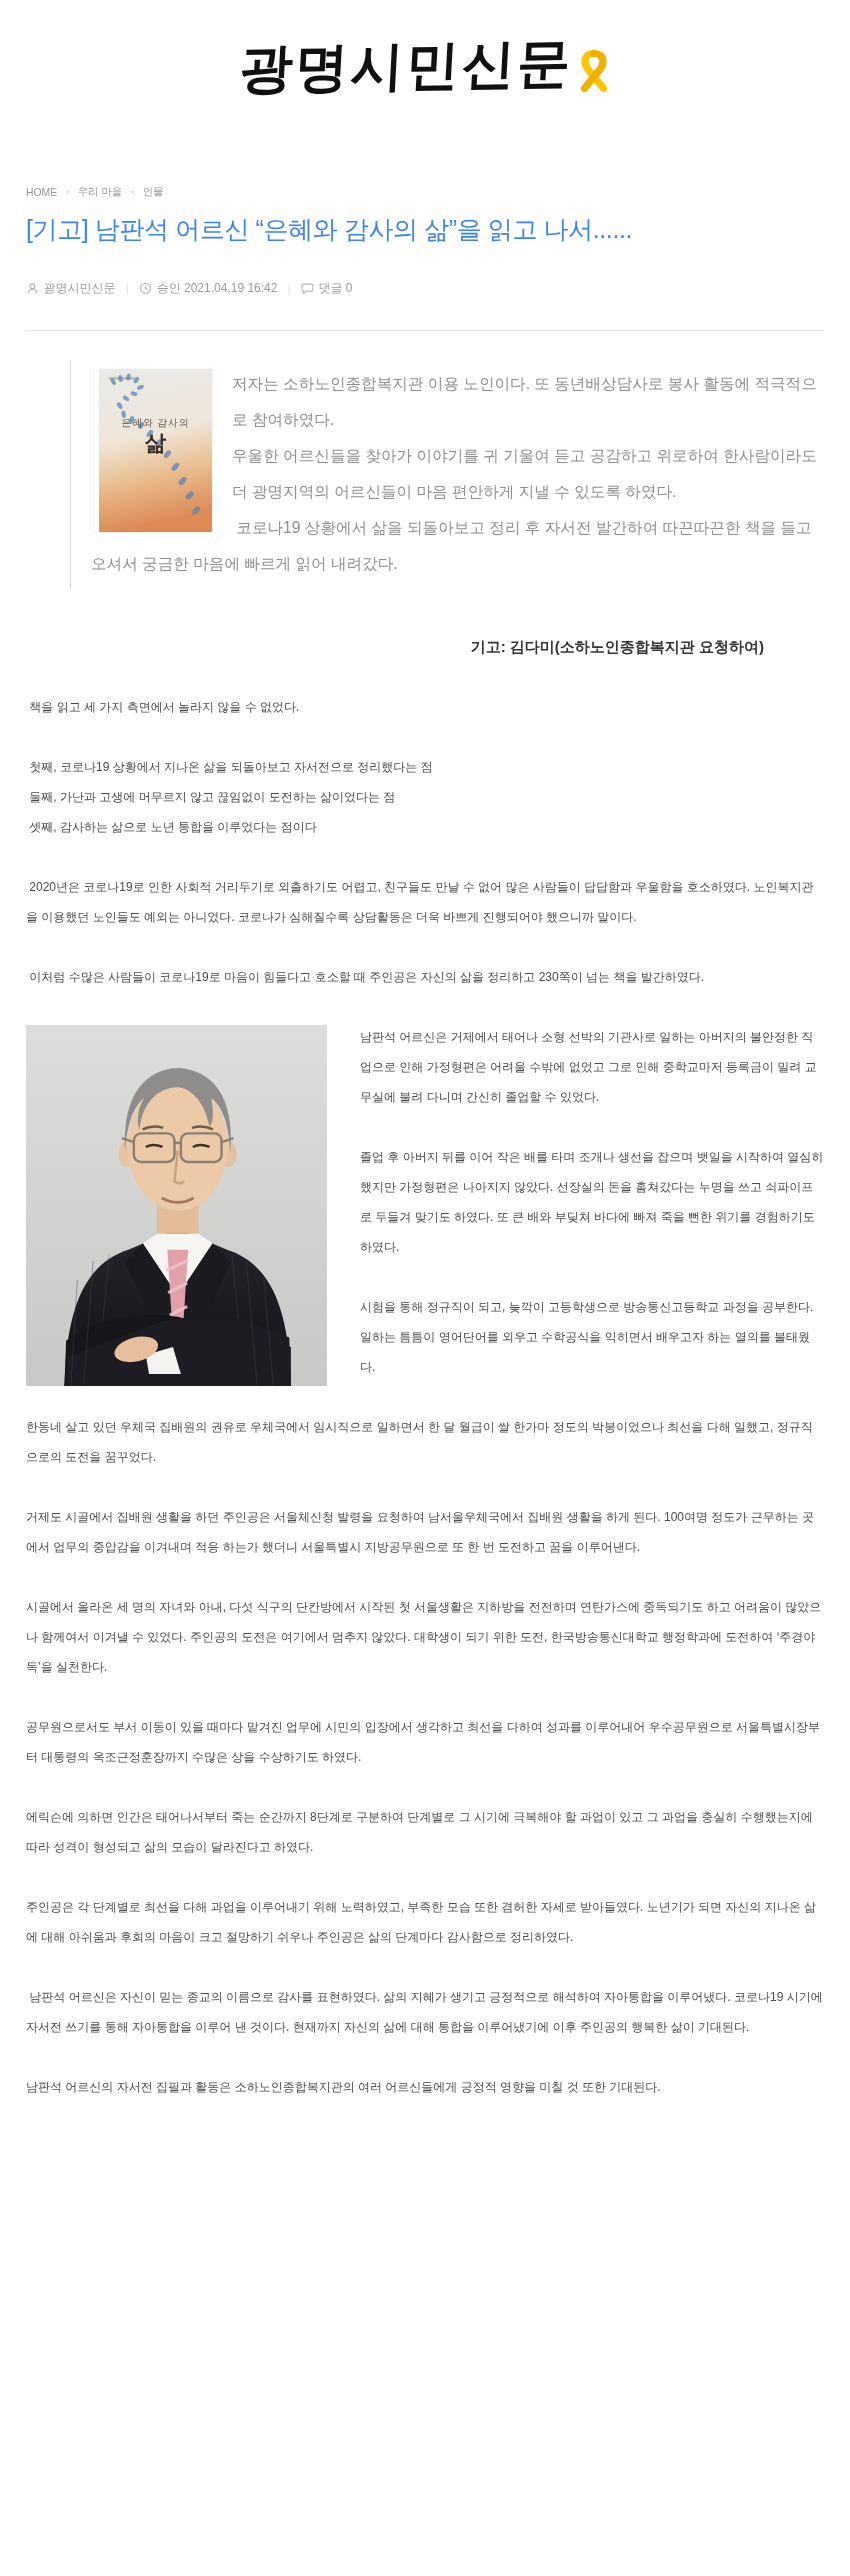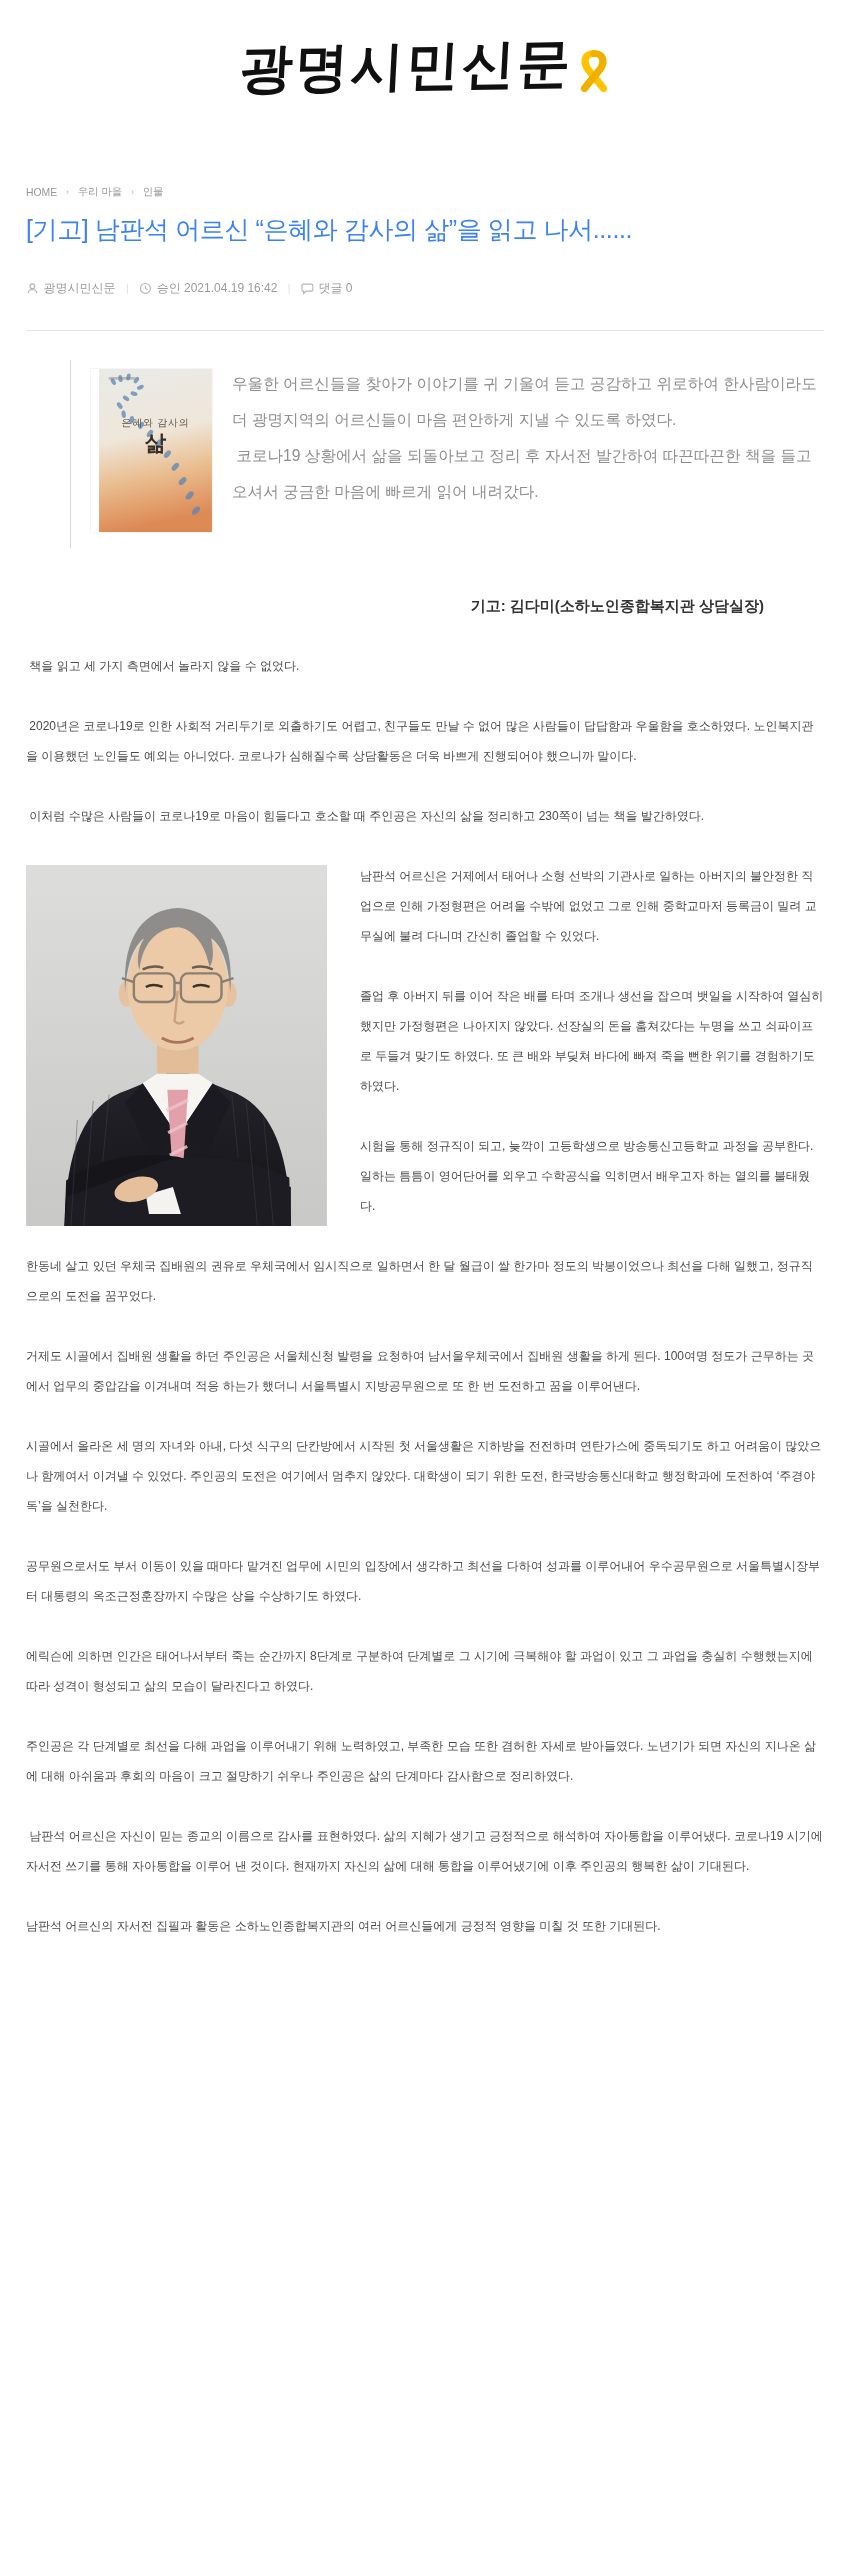--- a/index.html
+++ b/index.html
@@ -143,29 +143,33 @@
             <ellipse cx="96" cy="123" rx="3.3" ry="5.8" transform="rotate(-138 96 123)"></ellipse>
             <ellipse cx="105" cy="141" rx="3.4" ry="6" transform="rotate(-136 105 141)"></ellipse>
             <ellipse cx="114" cy="159" rx="3.5" ry="6.2" transform="rotate(-135 114 159)"></ellipse>
             <ellipse cx="122" cy="178" rx="3.6" ry="6.4" transform="rotate(-135 122 178)"></ellipse>
           </g>
           <text x="71" y="72" font-size="12.5" fill="#565047" text-anchor="middle" letter-spacing="1">은혜와 감사의</text>
           <text x="71" y="102" font-size="27" font-weight="bold" fill="#332f28" text-anchor="middle">삶</text>
         </svg>
       </figure>
 
+    <p>저자는 소하노인종합복지관 이용 노인이다. 또 동년배상담사로 봉사 활동에 적극적으로 참여하였다.</p>
         <p>우울한 어르신들을 찾아가 이야기를 귀 기울여 듣고 공감하고 위로하여 한사람이라도 더 광명지역의 어르신들이 마음 편안하게 지낼 수 있도록 하였다.</p>
         <p>&nbsp;코로나19 상황에서 삶을 되돌아보고 정리 후 자서전 발간하여 따끈따끈한 책을 들고 오셔서 궁금한 마음에 빠르게 읽어 내려갔다.</p>
       </blockquote>
 
-    <p class="byline">기고: 김다미(소하노인종합복지관 상담실장)</p>
+    <p class="byline">기고: 김다미(소하노인종합복지관 요청하여)</p>
 
     <section class="body">
       <div id="intro-block">
           <p>&nbsp;책을 읽고 세 가지 측면에서 놀라지 않을 수 없었다.</p>
+          <p>&nbsp;첫째, 코로나19 상황에서 지나온 삶을 되돌아보고 자서전으로 정리했다는 점
+&nbsp;둘째, 가난과 고생에 머무르지 않고 끊임없이 도전하는 삶이었다는 점
+&nbsp;셋째, 감사하는 삶으로 노년 통합을 이루었다는 점이다</p>
           <p>&nbsp;2020년은 코로나19로 인한 사회적 거리두기로 외출하기도 어렵고, 친구들도 만날 수 없어 많은 사람들이 답답함과 우울함을 호소하였다. 노인복지관을 이용했던 노인들도 예외는 아니었다. 코로나가 심해질수록 상담활동은 더욱 바쁘게 진행되어야 했으니까 말이다.</p>
           <p>&nbsp;이처럼 수많은 사람들이 코로나19로 마음이 힘들다고 호소할 때 주인공은 자신의 삶을 정리하고 230쪽이 넘는 책을 발간하였다.</p>
         </div>
       <div id="main-block">
         <figure class="portrait" style="margin-left:0;">
           <svg width="301" height="361" viewBox="0 0 377 453">
             <defs>
               <linearGradient id="pbg" x1="0" y1="0" x2="0" y2="1">
                 <stop offset="0" stop-color="#dddddb"></stop>
                 <stop offset="1" stop-color="#c8c8c6"></stop>

